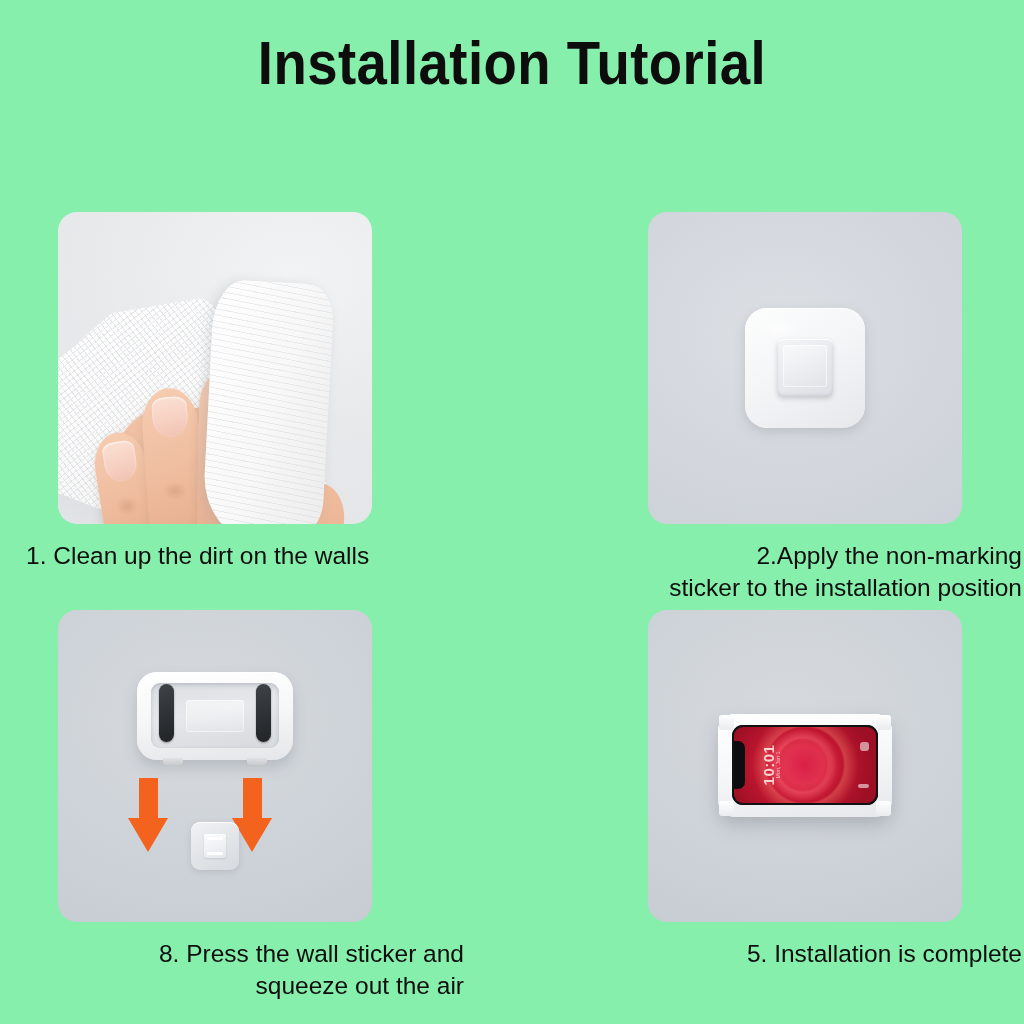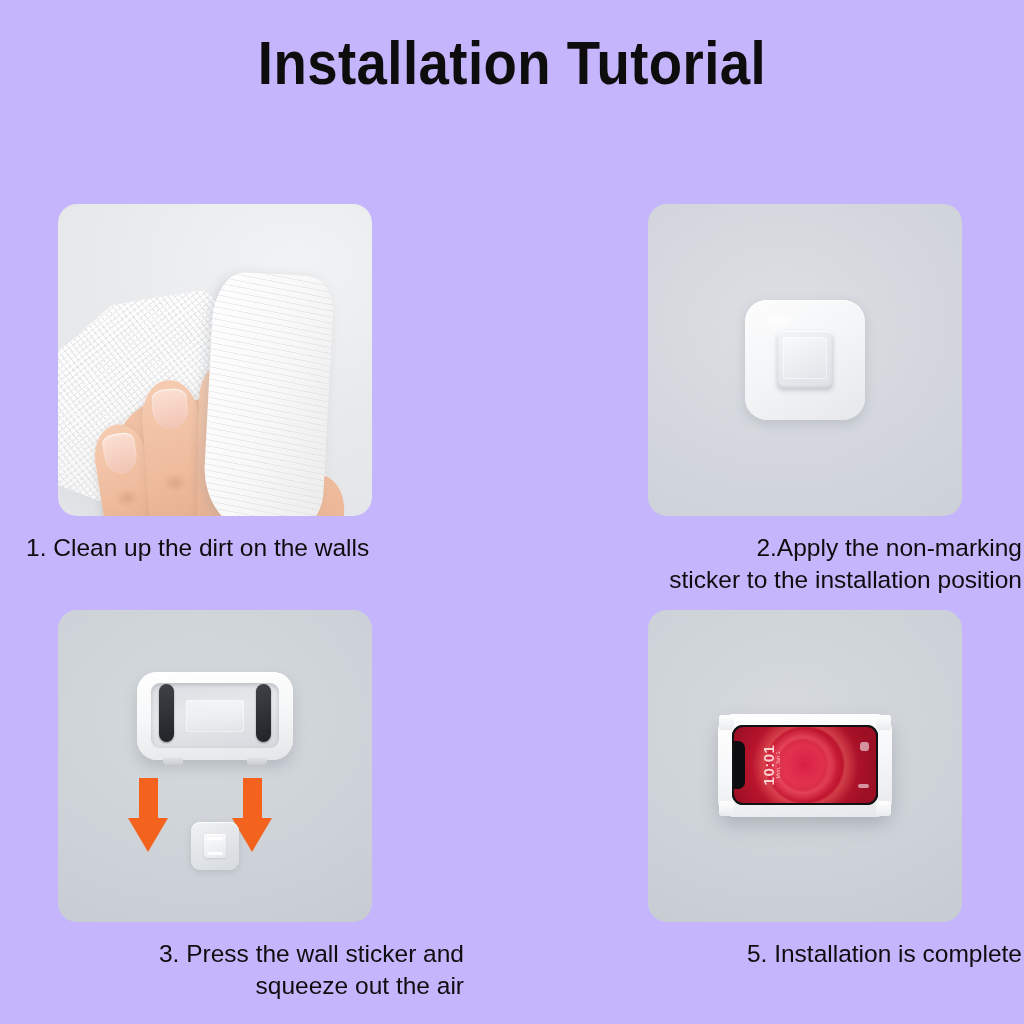--- a/index.html
+++ b/index.html
@@ -45,21 +45,21 @@
     position: absolute;
     left: 0; top: 0;
     width: 1024px; height: 1024px;
   }
   .step {
     position: absolute;
     width: 440px;
   }
   .step.col-left  { left: 24px; }
   .step.col-right { left: 560px; }
-  .step.row-top    { top: 204px; }
+  .step.row-top    { top: 212px; }
   .step.row-bottom { top: 610px; }
 
   .photo {
     position: relative;
     width: 314px;
     height: 312px;
     border-radius: 19px;
     overflow: hidden;
     margin: 0 auto;
   }
@@ -414,21 +414,21 @@
     border-radius: 3px;
   }
   .mount .corner.tl { left: 1px;  top: 1px;  }
   .mount .corner.tr { right: 1px; top: 1px;  }
   .mount .corner.bl { left: 1px;  bottom: 1px; }
   .mount .corner.br { right: 1px; bottom: 1px; }
 </style>
 </head>
 <body style="background: rgb(237, 244, 253);">
 
-<div id="page" style="background: #c4b5fd;">
+<div id="page" style="background: #86efac;">
 
   <div class="title" style="color: rgb(13, 13, 13);">Installation Tutorial</div>
 
   <div class="grid">
 
     <div class="step col-left row-top">
       <div class="photo p1">
         <div class="wall-shadow"></div>
         <div class="cloth"></div>
         <div class="hand">
@@ -483,21 +483,21 @@
           <div class="head" style="border-top: 34px solid rgb(244, 99, 30);"></div>
         </div>
         <div class="arrow a2">
           <div class="shaft" style="background: rgb(244, 99, 30);"></div>
           <div class="head" style="border-top: 34px solid rgb(244, 99, 30);"></div>
         </div>
         <div class="mini-sticker">
           <div class="mb"></div>
         </div>
       </div>
-      <div class="caption" style="color: rgb(13, 13, 13);">3. Press the wall sticker and
+      <div class="caption" style="color: rgb(13, 13, 13);">8. Press the wall sticker and
 squeeze out the air</div>
     </div>
 
     <div class="step col-right row-bottom">
       <div class="photo p4">
         <div class="mount">
           <div class="screen">
             <div class="wallpaper">
               <div class="ring r1"></div>
               <div class="ring r2"></div>

